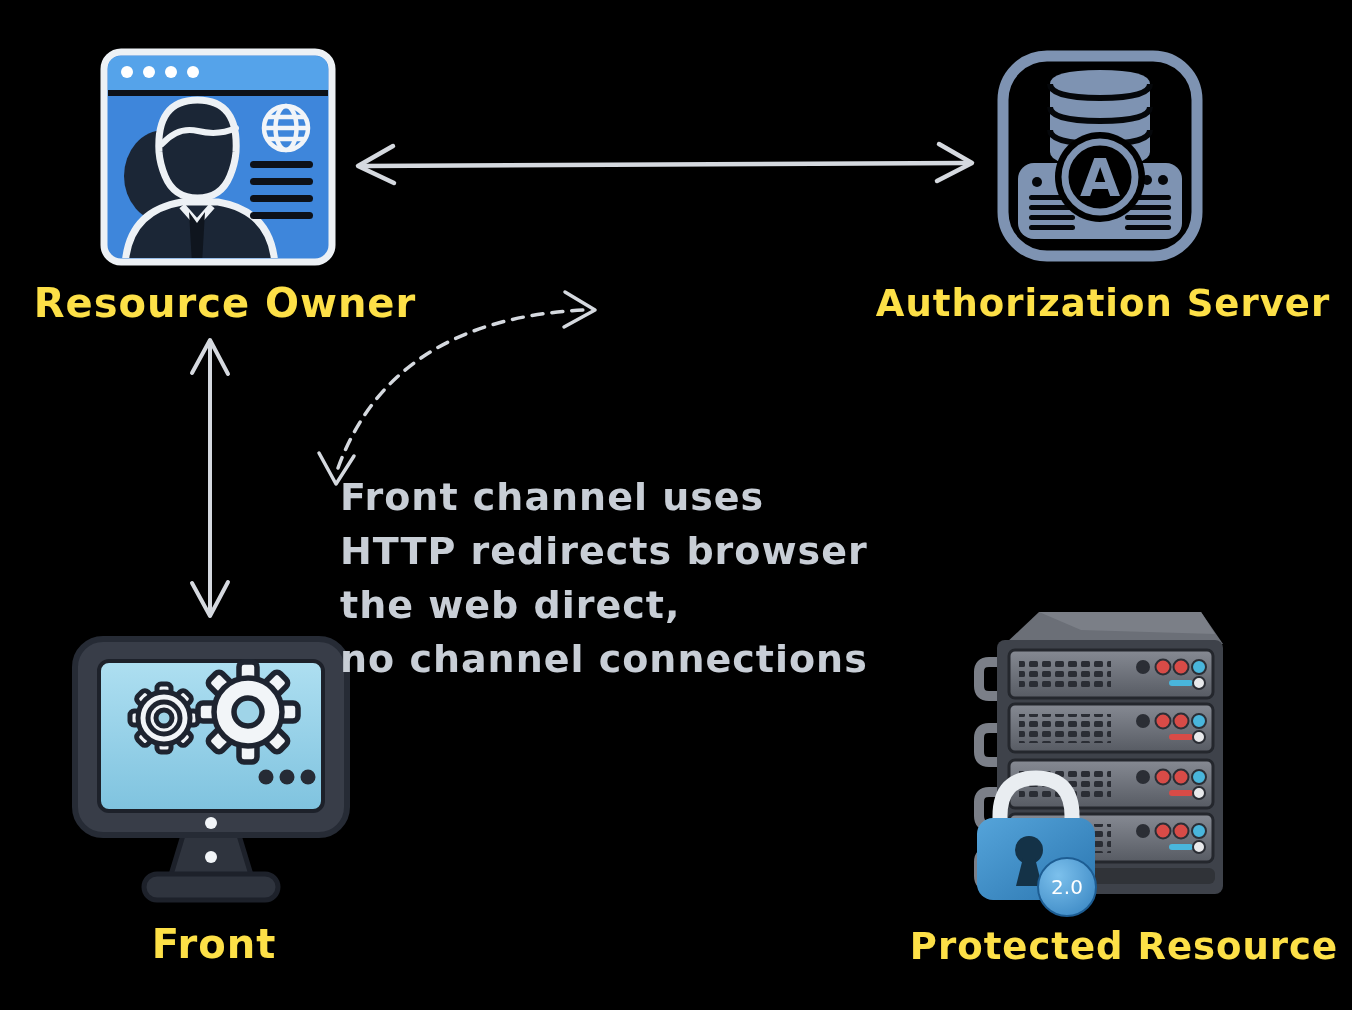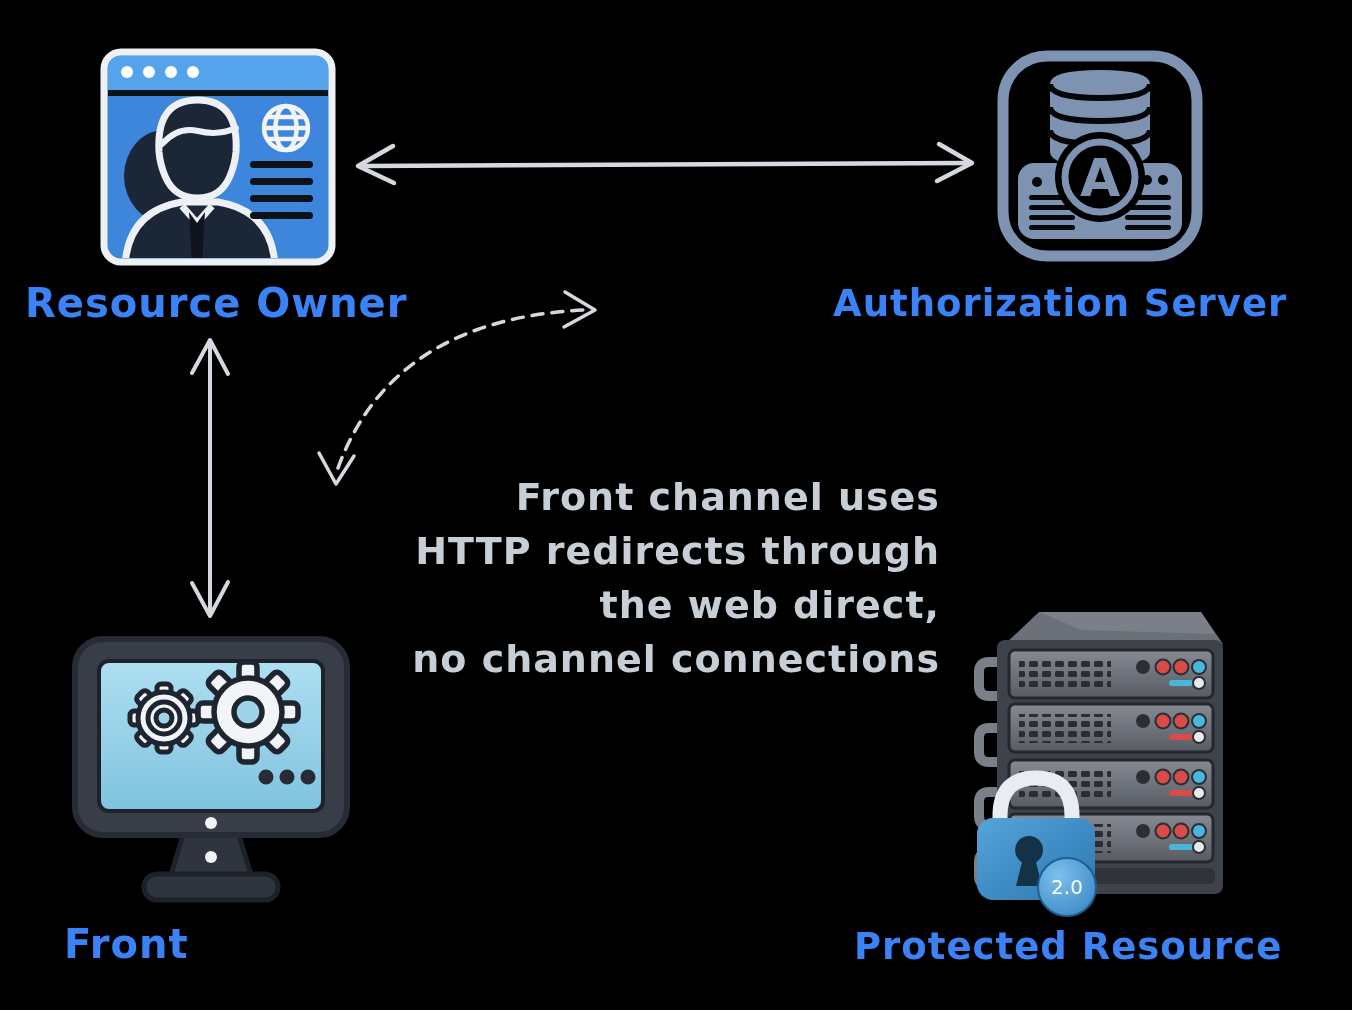--- a/index.html
+++ b/index.html
@@ -2,26 +2,26 @@
 <html><head>
 <meta charset="utf-8">
 <style>
   html,body{margin:0;padding:0;background:#000;}
   #canvas{
     position:relative;width:1352px;height:1010px;background:#000;
     overflow:hidden;font-family:"DejaVu Sans",sans-serif;
   }
   .abs{position:absolute;}
   .label{
-    position:absolute;color:#3b82f6;
+    position:absolute;text-align:center;color:#fde047;
     font:700 40px/46px "DejaVu Sans",sans-serif;letter-spacing:1px;
   }
   .label.small{font-size:37px;}
   .annotation{
-    position:absolute;text-align:right;color:#c8ced6;
+    position:absolute;text-align:left;color:#c8ced6;
     font:700 38px/54px "DejaVu Sans",sans-serif;letter-spacing:1px;
   }
   svg{display:block;}
   .overlay{position:absolute;left:0;top:0;pointer-events:none;}
 </style>
 </head>
 <body>
 
 <div id="canvas">
 
@@ -248,18 +248,18 @@
   <div class="label" style="left:25px;top:280px;width:400px">Resource Owner</div>
 
   <div class="label small" style="left:833px;top:281px;width:540px">Authorization Server</div>
 
   <div class="label" style="left:64px;top:921px;width:300px">Front</div>
 
   <div class="label small" style="left:854px;top:924px;width:540px">Protected Resource</div>
 
   <div class="annotation" style="left:340px;top:470px;width:600px">
     <div>Front channel uses</div>
-    <div>HTTP redirects through</div>
+    <div>HTTP redirects browser</div>
     <div>the web direct,</div>
     <div>no channel connections</div>
   </div>
 
 </div>
 
 </body></html>

